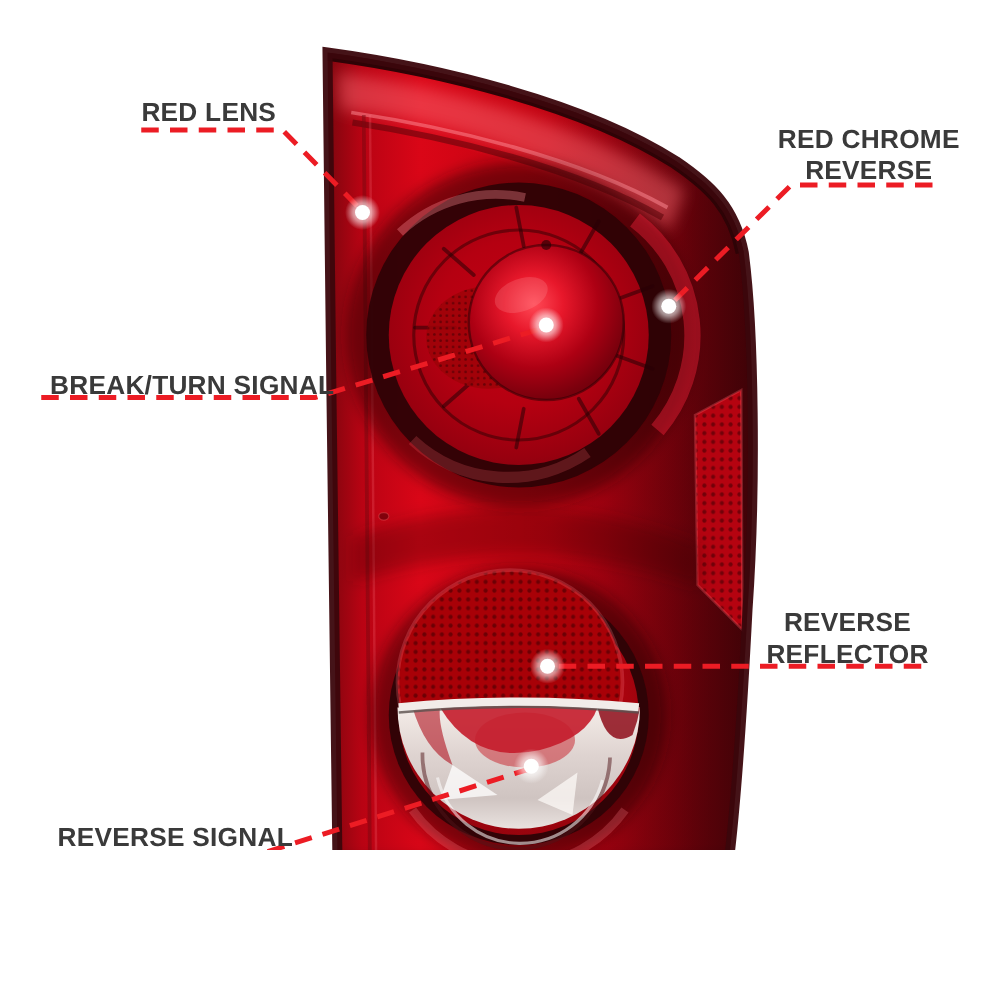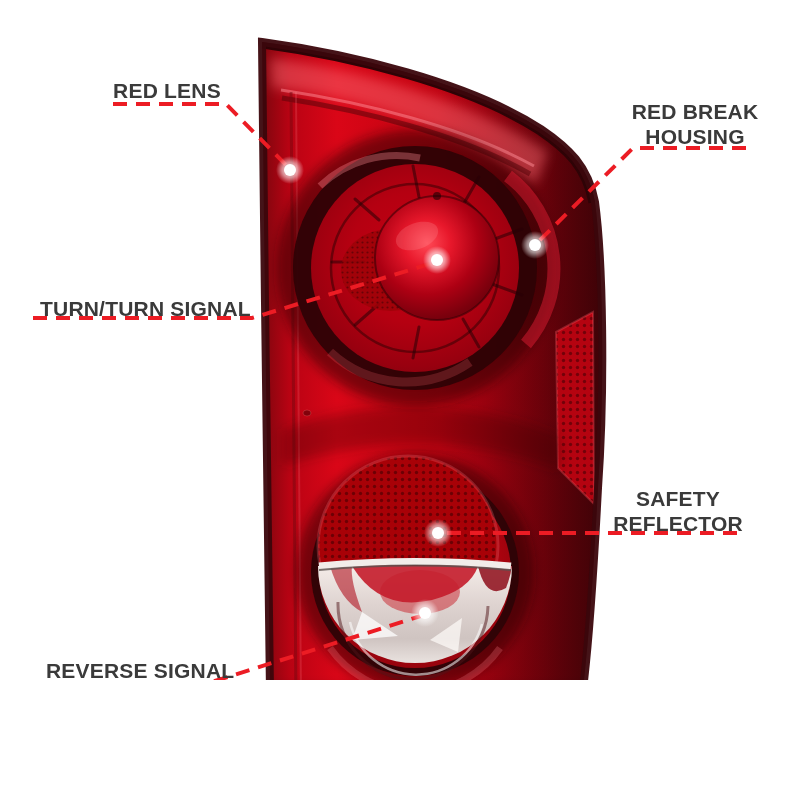--- a/index.html
+++ b/index.html
@@ -219,21 +219,21 @@
 
     <g>
       <polyline class="leader" points="54,687 196,687 424,615" stroke="#ec1c24"></polyline>
       <circle cx="425" cy="613" r="14" fill="url(#gDotGlow)"></circle>
       <circle cx="425" cy="613" r="6" fill="#ffffff"></circle>
     </g>
   </svg>
 
   <div class="label center" id="lbl-red-lens" style="color: rgb(58, 58, 58);">RED LENS</div>
 
-  <div class="label center" id="lbl-red-chrome-housing" style="color: rgb(58, 58, 58);">RED BREAK HOUSING</div>
-
-  <div class="label nowrap" id="lbl-break-turn-signal" style="color: rgb(58, 58, 58);">TURN/TURN SIGNAL</div>
-
-  <div class="label center" id="lbl-safety-reflector" style="color: rgb(58, 58, 58);">SAFETY REFLECTOR</div>
+  <div class="label center" id="lbl-red-chrome-housing" style="color: rgb(58, 58, 58);">RED CHROME REVERSE</div>
+
+  <div class="label nowrap" id="lbl-break-turn-signal" style="color: rgb(58, 58, 58);">BREAK/TURN SIGNAL</div>
+
+  <div class="label center" id="lbl-safety-reflector" style="color: rgb(58, 58, 58);">REVERSE REFLECTOR</div>
 
   <div class="label nowrap" id="lbl-reverse-light" style="color: rgb(58, 58, 58);">REVERSE SIGNAL</div>
 
 </div>
 
 </body></html>

